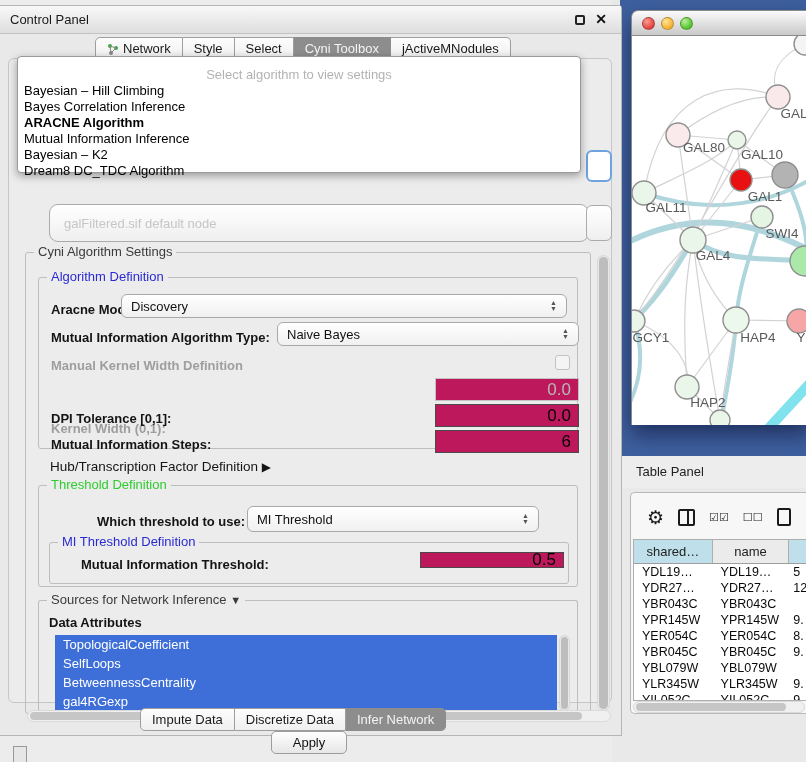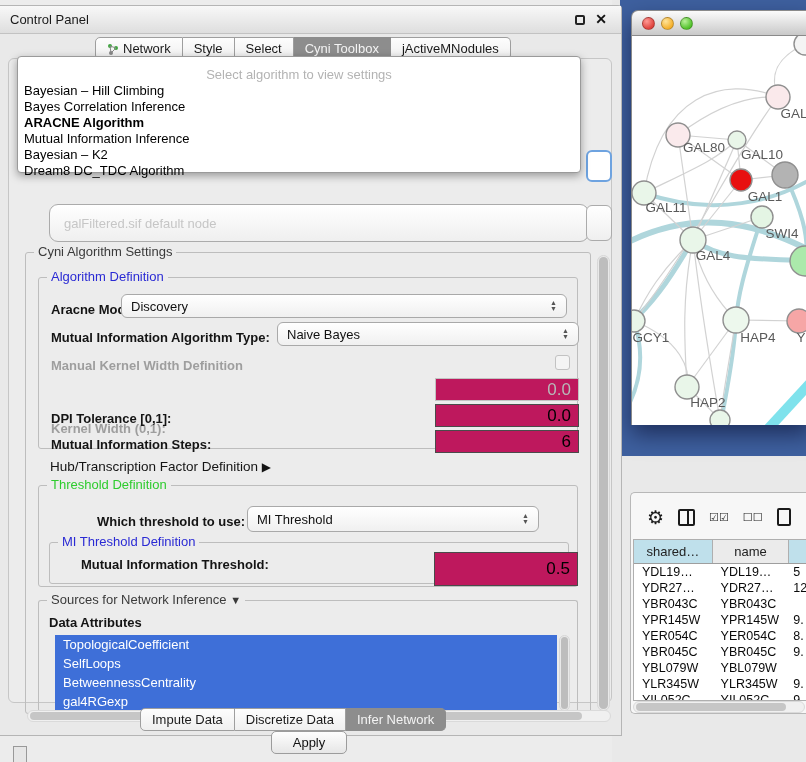--- a/index.html
+++ b/index.html
@@ -189,20 +189,23 @@
           <circle cx="719" cy="420" r="10" fill="#E9F6E9" class="node"></circle>
         </svg>
     </div>
     <div id="net-titlebar">
       <div class="light" id="light-red"></div>
       <div class="light" id="light-yellow"></div>
       <div class="light" id="light-green"></div>
     </div>
   </div>
 
+  <div id="table-strip">
+    <div id="table-title">Table Panel</div>
+  </div>
   <div id="table-window">
     <div id="table-toolbar">
       <div class="tb-icon" id="gear-ic">⚙</div>
       <div class="tb-icon" id="cols-ic"></div>
       <div class="tb-icon pair">☑☑</div>
       <div class="tb-icon pair">☐☐</div>
       <div class="tb-icon" id="page-ic"></div>
     </div>
     <div id="table-grid">
       <div class="th-row" id="table-head">
@@ -343,21 +346,21 @@
 
           <div class="lbl" style="left:58px;top:28px;">Which threshold to use:</div>
           <div class="combo" style="left:208px;top:20px;width:292px;height:26px;">
             <span>MI Threshold</span>
             <span class="spin">▲<br>▼</span>
           </div>
 
           <div class="group" style="left:10px;top:56px;width:520px;height:42px;">
             <div class="group-title blue">MI Threshold Definition</div>
             <div class="lbl" style="left:10px;top:14px;margin-left:21px;">Mutual Information Threshold:</div>
-            <div class="field" style="left:384px;top:9px;width:144px;height:34px;">0.5</div>
+            <div class="field" style="left:370px;top:9px;width:144px;height:16px;">0.5</div>
           </div>
         </div>
 
         <div class="group" style="left:12px;top:347px;width:540px;height:112px;border-bottom:none;">
           <div class="group-title">
             <span>Sources for Network Inference</span>
             <span style="font-size:11px;"> ▼</span>
           </div>
           <div class="lbl" style="left:10px;top:14px;">Data Attributes</div>
           <div id="attr-list" style="left:16px;top:34px;width:502px;height:76px;">

